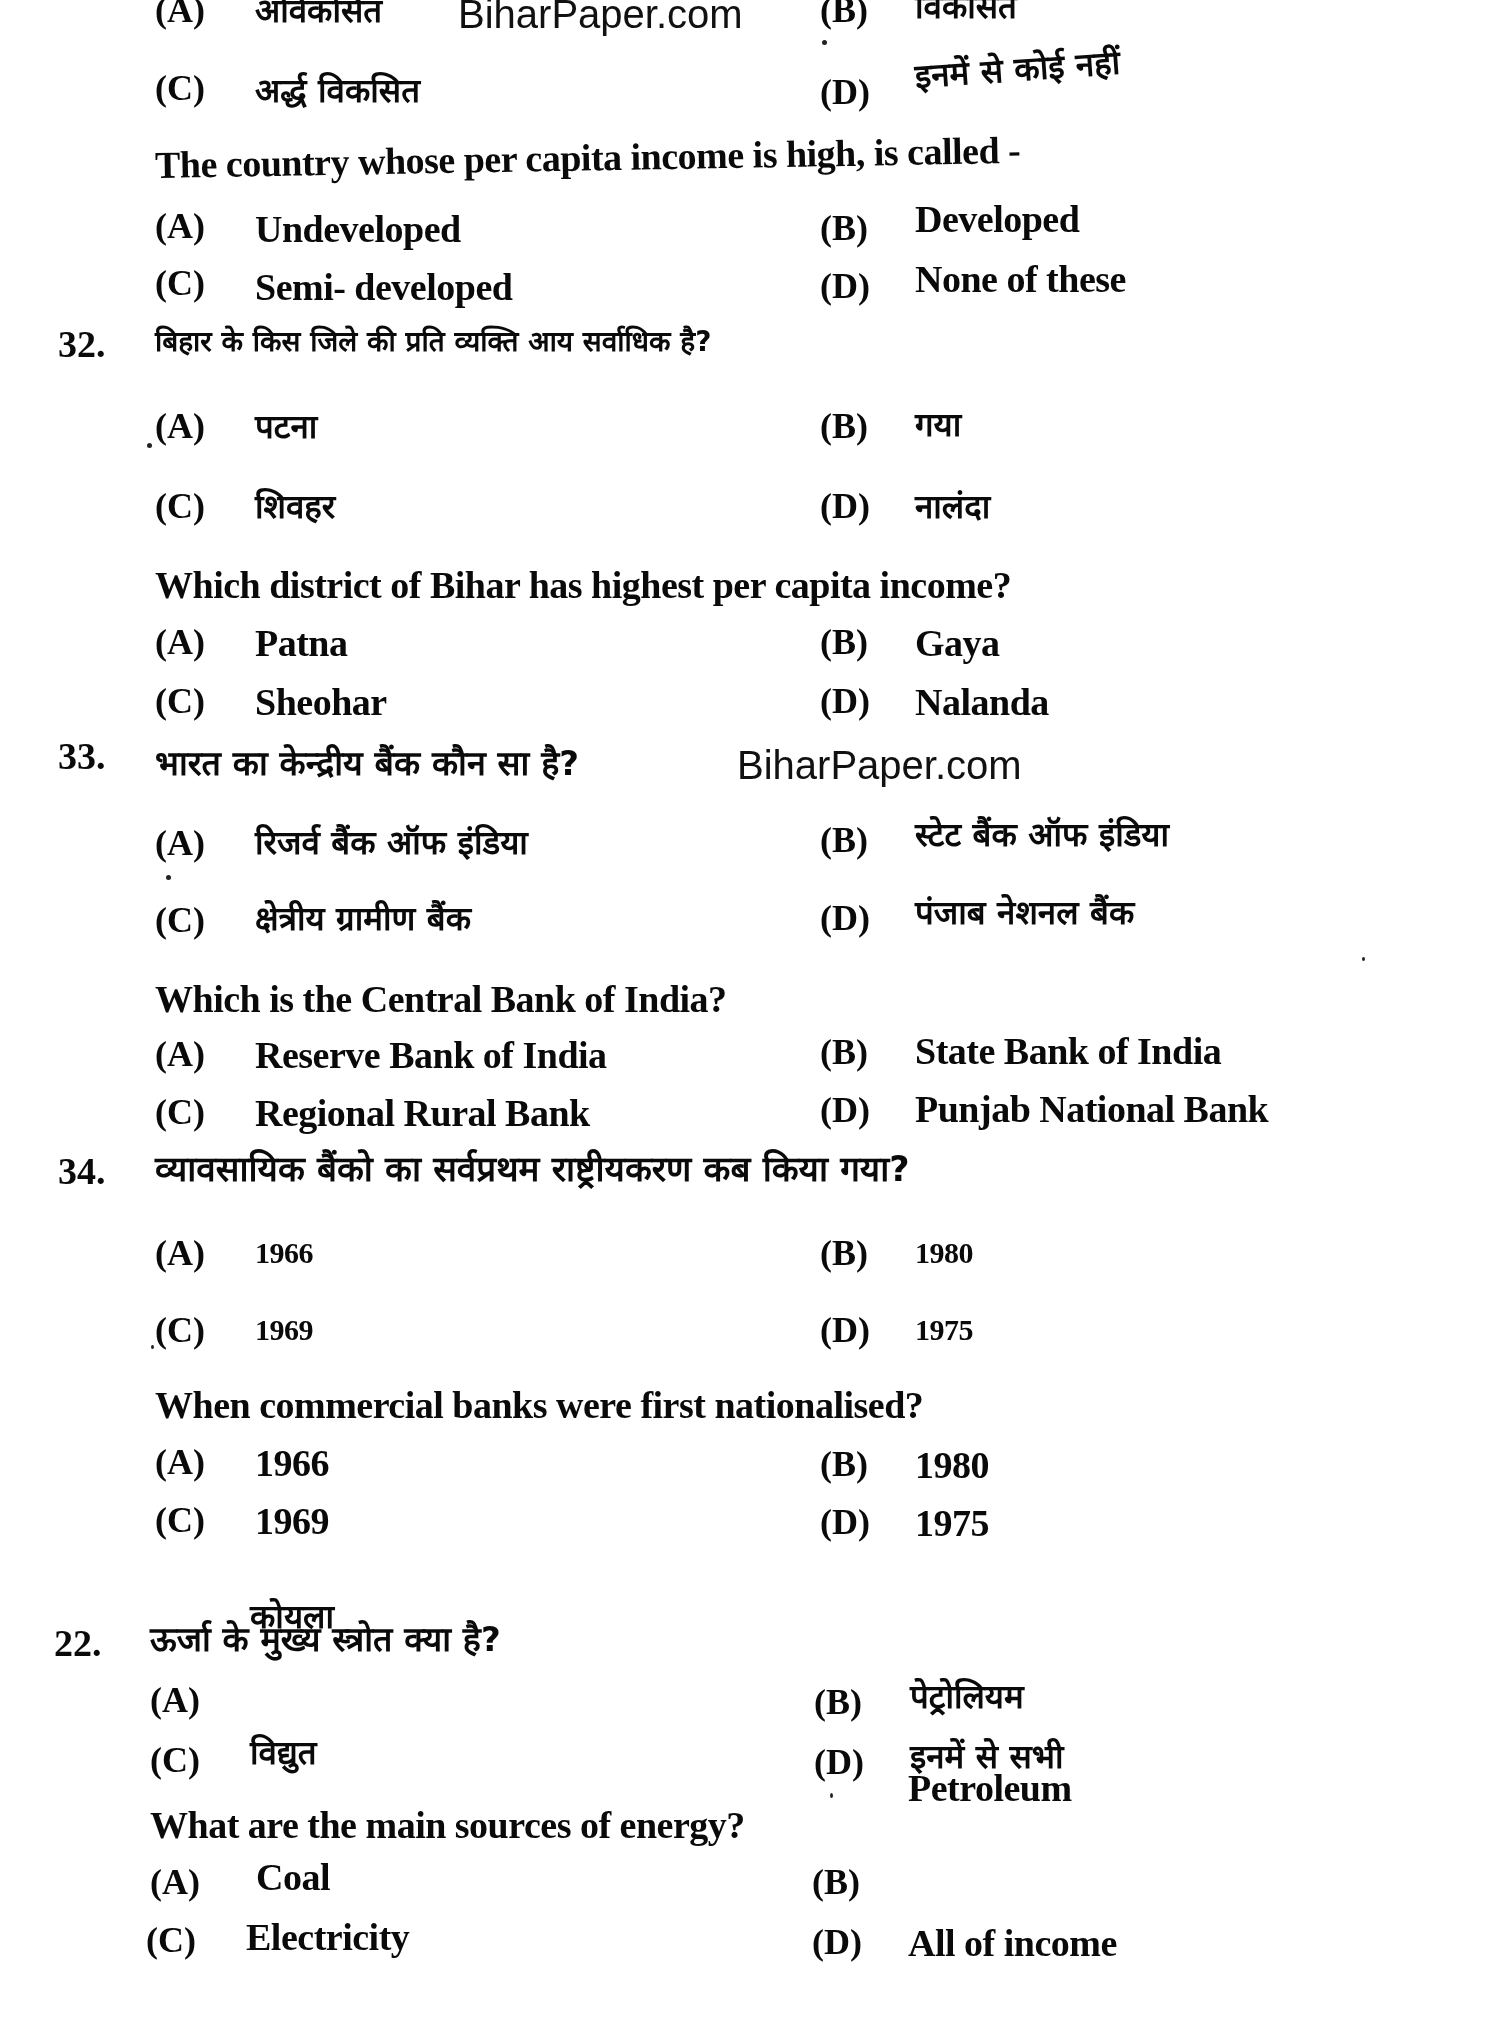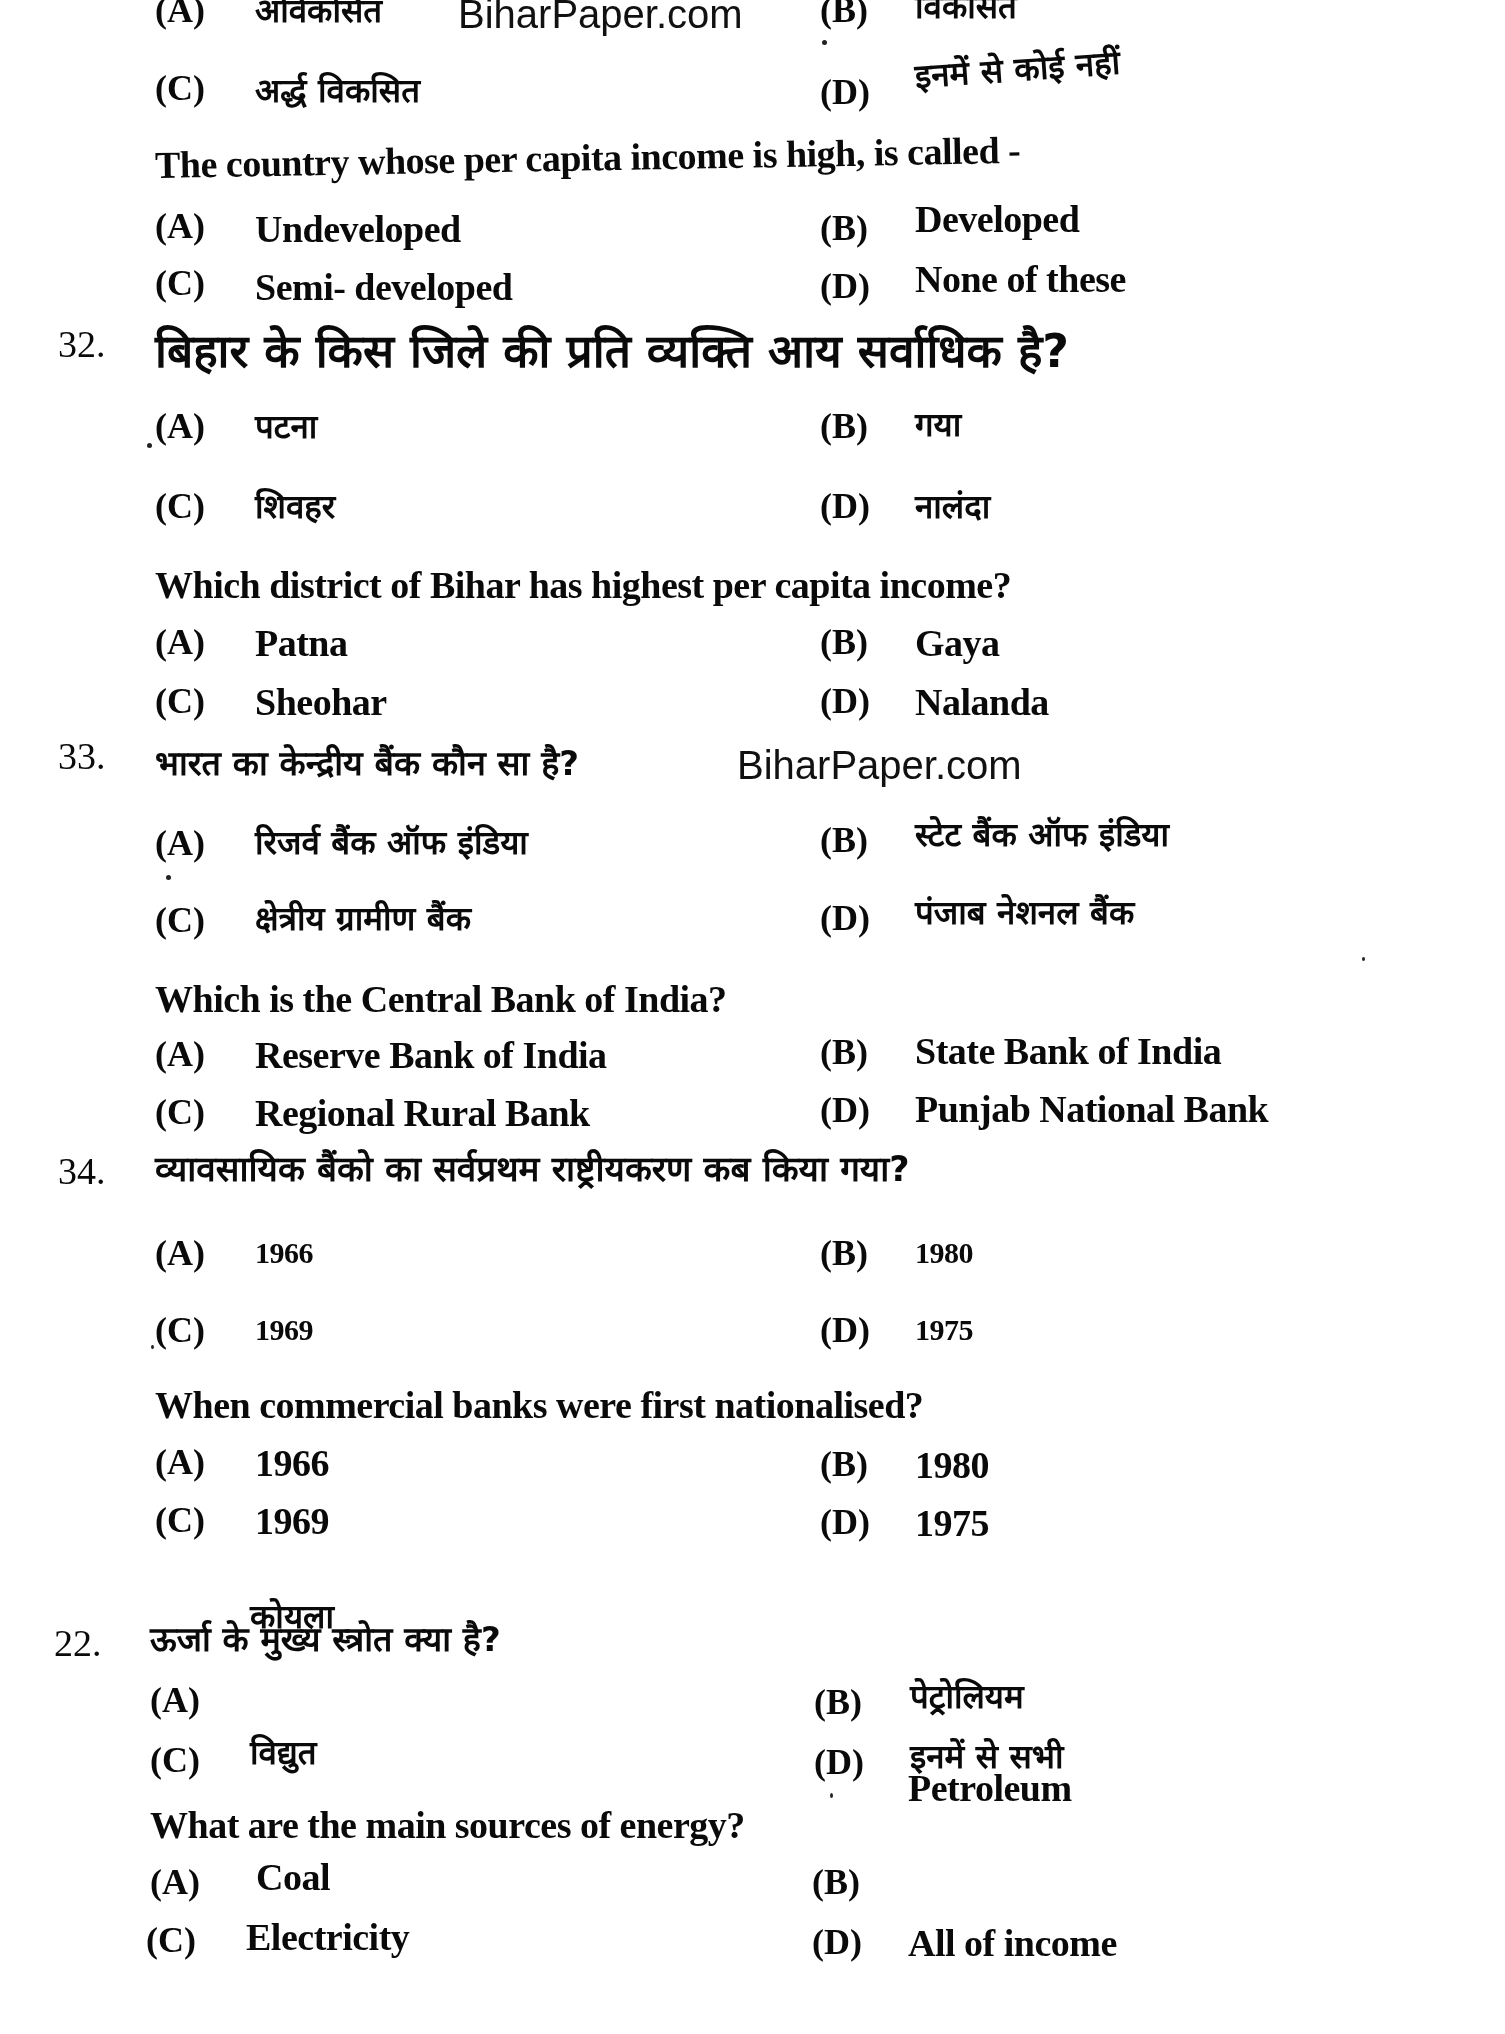--- a/index.html
+++ b/index.html
@@ -2,21 +2,21 @@
 <html><head>
   <meta charset="utf-8">
   <style>
     html, body { margin: 0; padding: 0; }
     body {
       width: 1505px; height: 2034px; position: relative; overflow: hidden;
       background: #ffffff; color: #0a0a0a;
       font-family: "Liberation Serif", "DejaVu Serif", serif;
     }
     .line { position: absolute; white-space: nowrap; line-height: 1; }
-    .qnum { left: 58px; font-size: 38px; font-weight: normal; }
+    .qnum { left: 58px; font-size: 38px; font-weight: bold; }
     .qtext { left: 155px; font-size: 38px; font-weight: bold; letter-spacing: -0.5px; }
     .opt-label { font-size: 36px; font-weight: bold; }
     .opt-text { font-size: 38px; font-weight: bold; letter-spacing: -0.5px; }
     .hi { font-family: "DejaVu Sans", sans-serif; font-size: 33px; font-weight: bold; }
     .lbl-left { left: 155px; }
     .txt-left { left: 255px; }
     .lbl-right { left: 820px; }
     .txt-right { left: 915px; }
     .watermark { font-family: "Liberation Sans", "DejaVu Sans", sans-serif; font-size: 40px; font-weight: normal; color: #111; }
     .speck { position: absolute; width: 5px; height: 5px; background: #222; border-radius: 50%; }
@@ -42,21 +42,21 @@
   <span class="line opt-label lbl-right" style="top:210px">(B)</span>
   <span class="line opt-text txt-right" style="top:200px">Developed</span>
   <span class="line opt-label lbl-left" style="top:265px">(C)</span>
   <span class="line opt-text txt-left" style="top:268px">Semi- developed</span>
   <span class="line opt-label lbl-right" style="top:268px">(D)</span>
   <span class="line opt-text txt-right" style="top:260px">None of these</span>
 </div>
 
 <div>
   <span class="line qnum" style="top:325px">32.</span>
-  <span class="line hi" style="left:155px;top:328px;font-size:46px">बिहार के किस जिले की प्रति व्यक्ति आय सर्वाधिक है?</span>
+  <span class="line hi" style="left:155px;top:328px;font-size:28px">बिहार के किस जिले की प्रति व्यक्ति आय सर्वाधिक है?</span>
   <span class="line opt-label lbl-left" style="top:408px">(A)</span>
   <span class="line hi txt-left" style="top:410px">पटना</span>
   <span class="line opt-label lbl-right" style="top:408px">(B)</span>
   <span class="line hi txt-right" style="top:408px">गया</span>
   <span class="line opt-label lbl-left" style="top:488px">(C)</span>
   <span class="line hi txt-left" style="top:490px">शिवहर</span>
   <span class="line opt-label lbl-right" style="top:488px">(D)</span>
   <span class="line hi txt-right" style="top:490px">नालंदा</span>
 
   <span class="line qtext" style="top:566px">Which district of Bihar has highest per capita income?</span>

